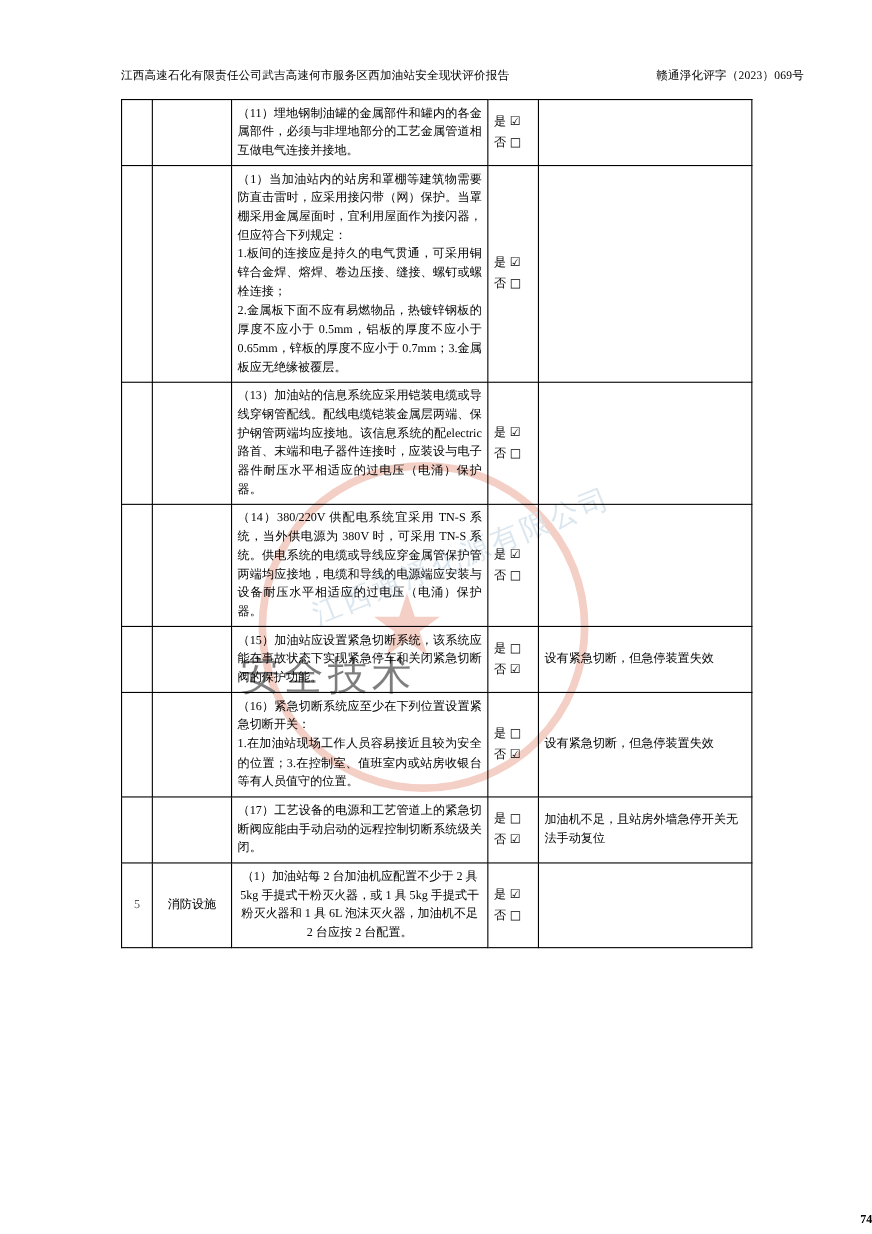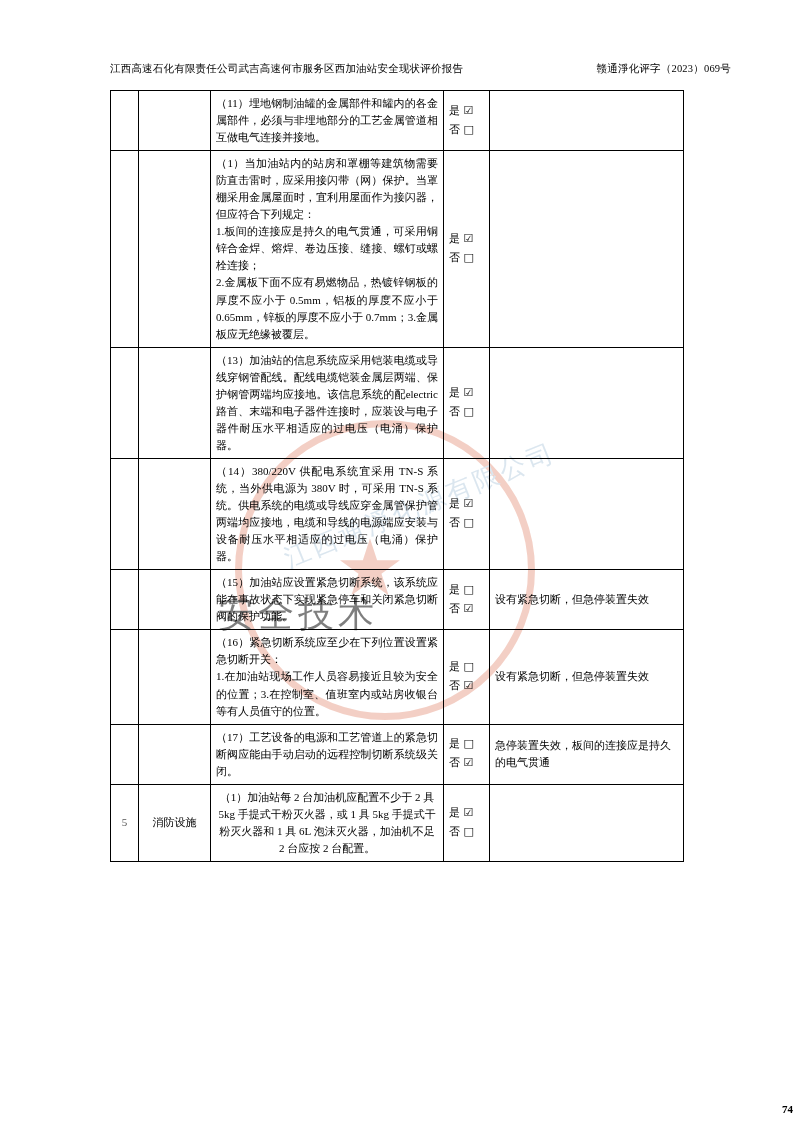--- a/index.html
+++ b/index.html
@@ -296,21 +296,21 @@
         <tr>
           <td class="cell-no"></td>
           <td class="cell-cat"></td>
           <td class="cell-item">
             <p class="ind">（17）工艺设备的电源和工艺管道上的紧急切断阀应能由手动启动的远程控制切断系统级关闭。</p>
           </td>
           <td class="judge">
             <div class="box">是 □</div>
             <div class="box">否 ☑</div>
           </td>
-          <td class="cell-remark">急停装置失效，板间的连接应是持久的电气贯通</td>
+          <td class="cell-remark">加油机不足，且站房外墙急停开关无法手动复位</td>
         </tr>
 
         <tr>
           <td class="cell-no">5</td>
           <td class="cell-cat">消防设施</td>
           <td class="cell-item cell-center">
             <p class="ind">（1）加油站每 2 台加油机应配置不少于 2 具 5kg 手提式干粉灭火器，或 1 具 5kg 手提式干粉灭火器和 1 具 6L 泡沫灭火器，加油机不足 2 台应按 2 台配置。</p>
           </td>
           <td class="judge">
             <div class="box">是 ☑</div>

